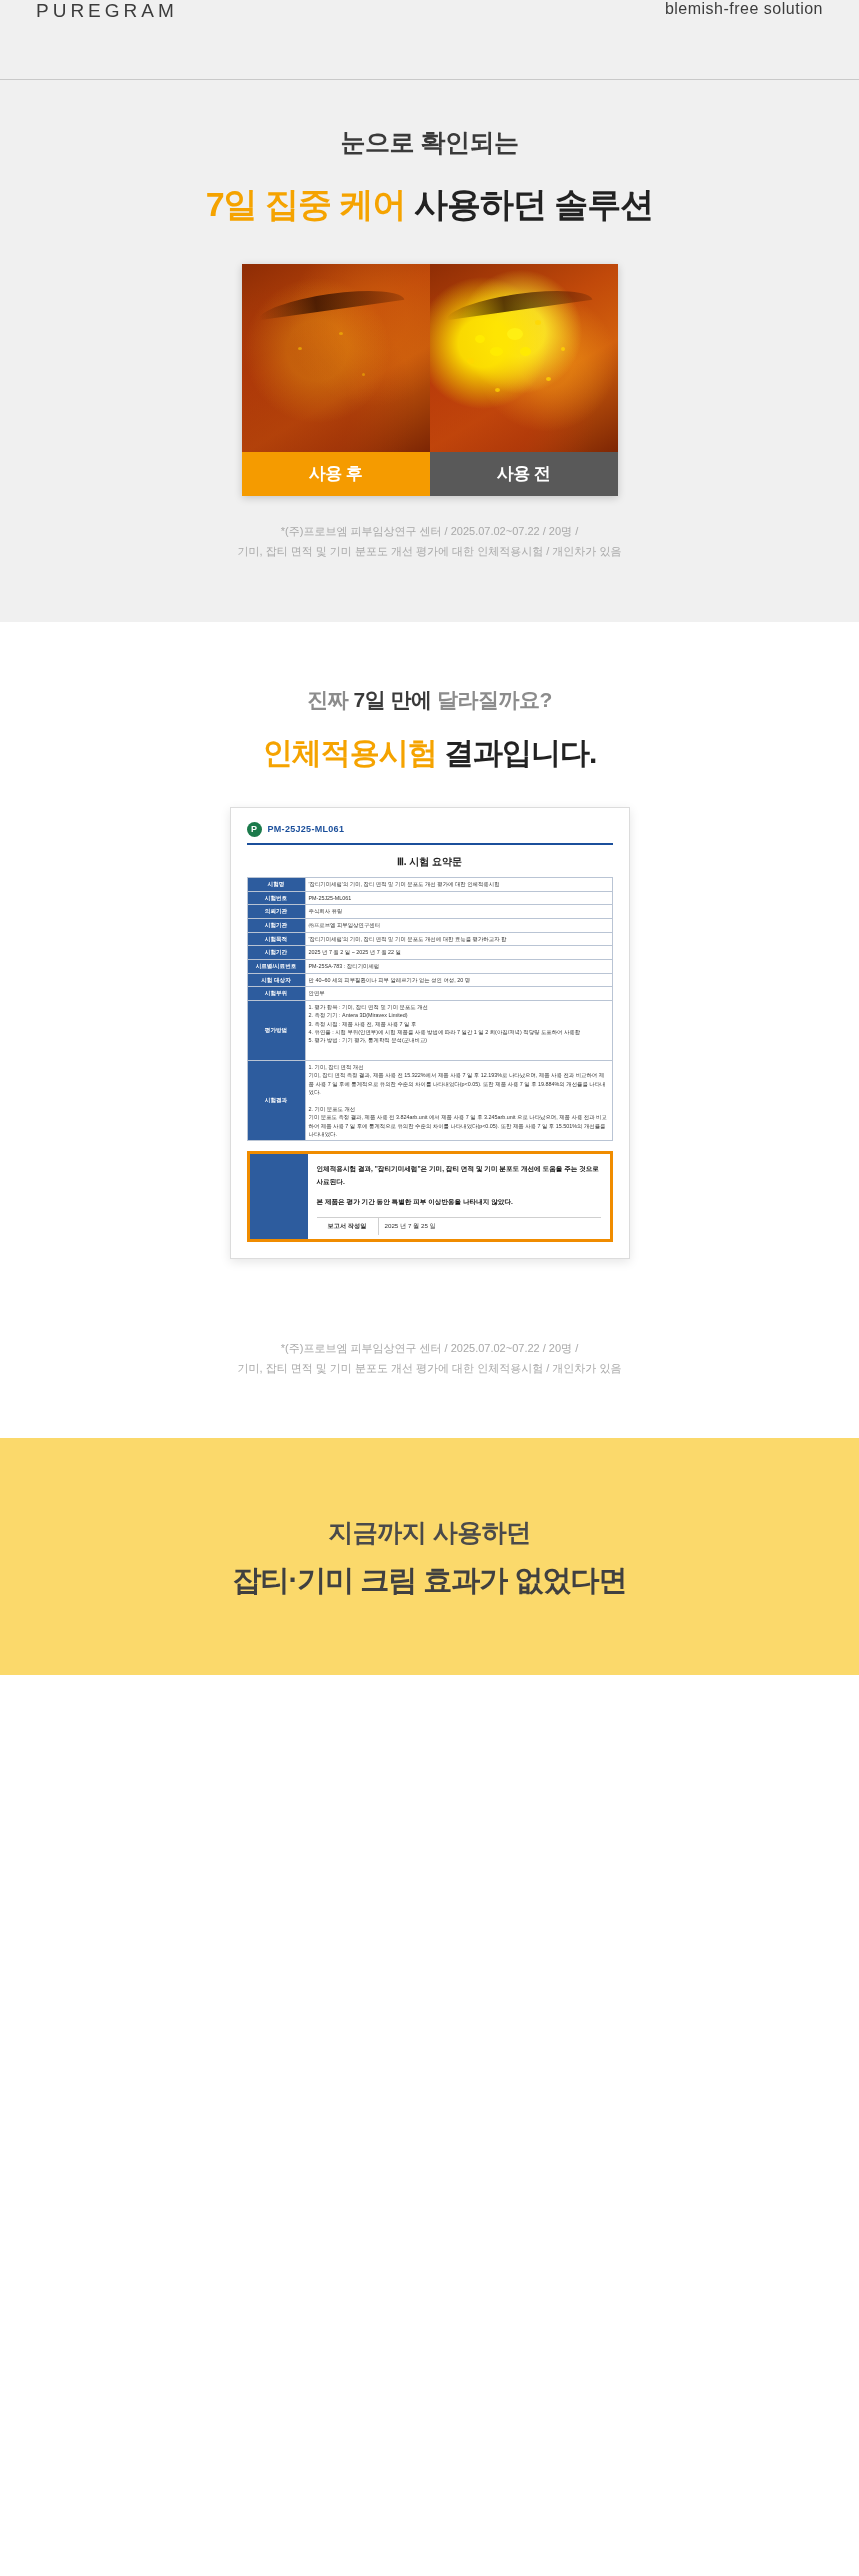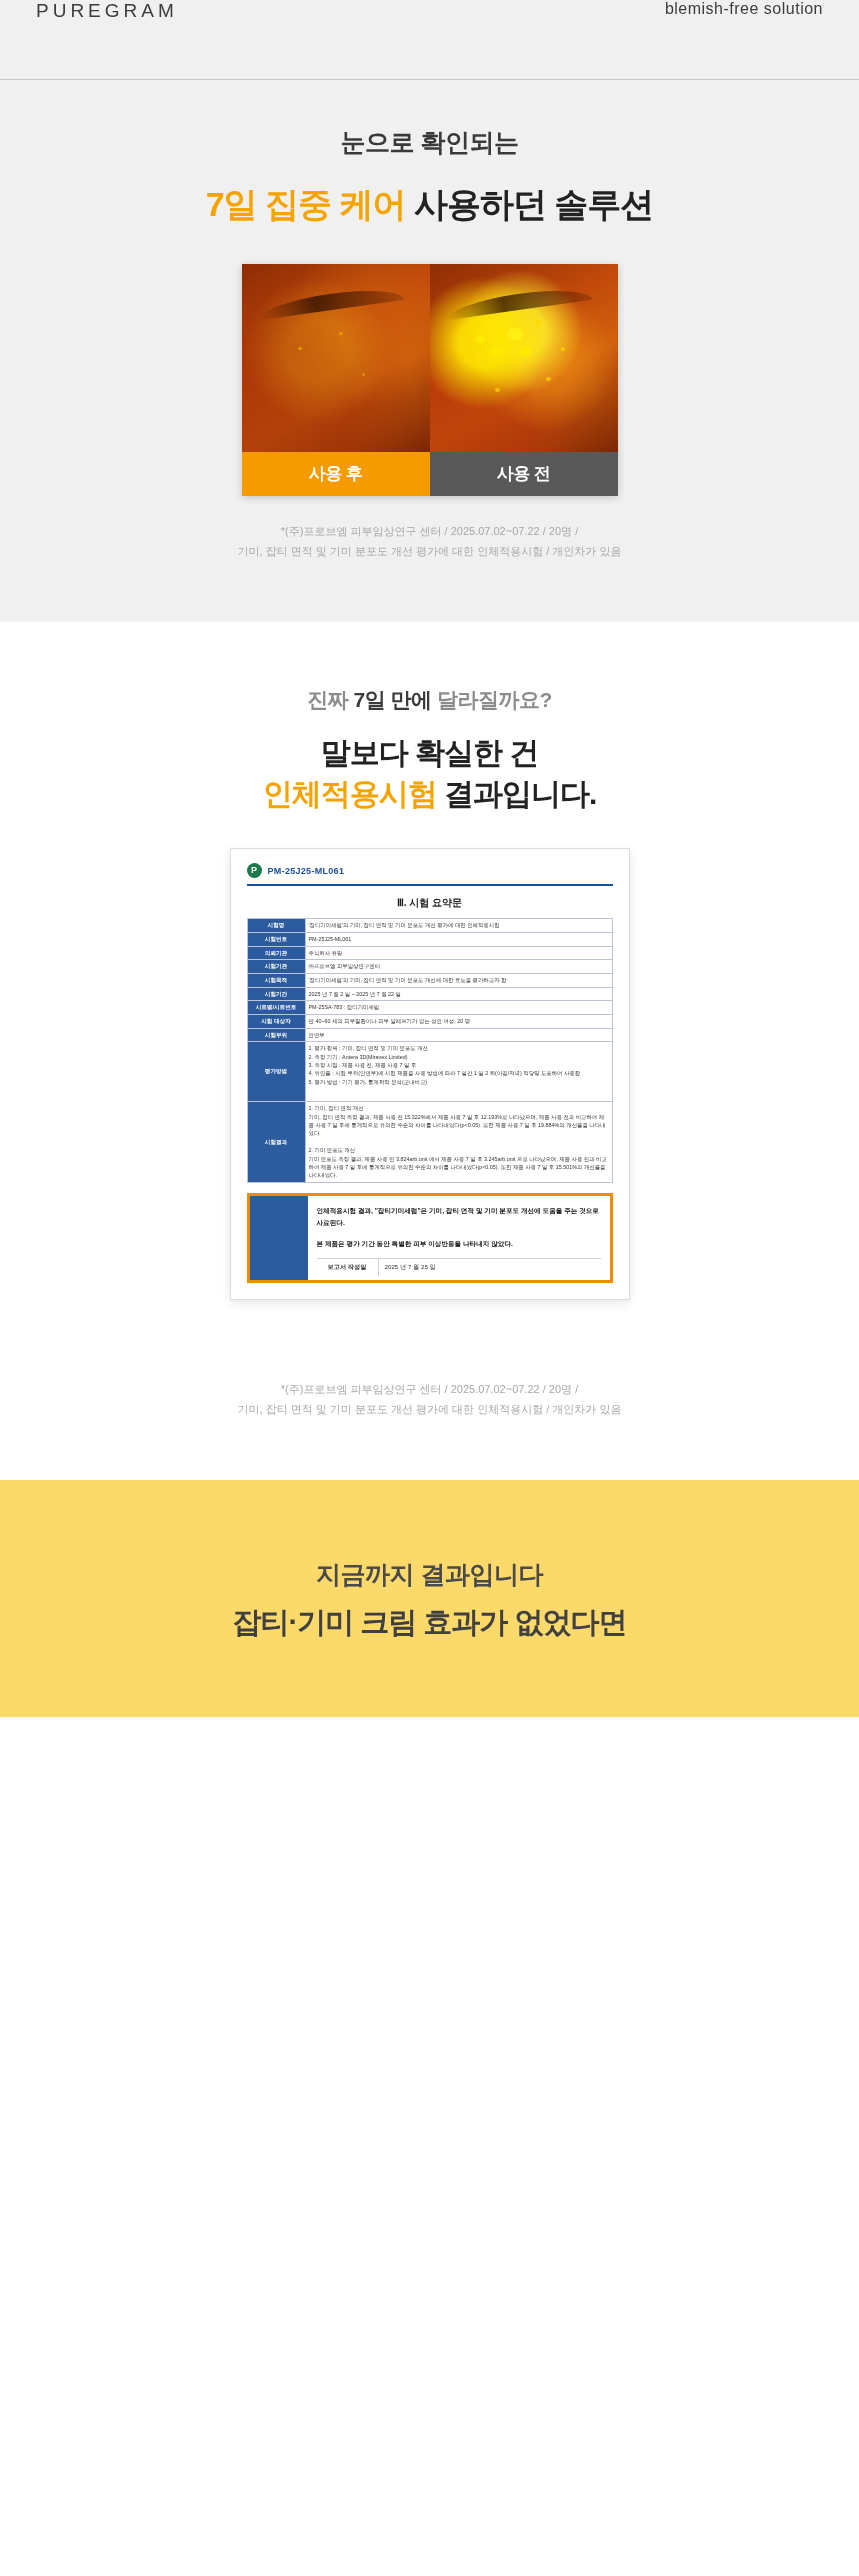--- a/index.html
+++ b/index.html
@@ -299,21 +299,20 @@
     <div>*(주)프로브엠 피부임상연구 센터 / 2025.07.02~07.22 / 20명 /</div>
     <div>기미, 잡티 면적 및 기미 분포도 개선 평가에 대한 인체적용시험 / 개인차가 있음</div>
   </div>
 </div>
 
 <div class="sec2">
   <div class="s2-q">
     <span>진짜 </span><b>7일 만에</b><span> 달라질까요?</span>
   </div>
   <div class="s2-main">
-    <div>말보다 확실한 건</div>
     <div>
       <span class="hl">인체적용시험</span><span> 결과입니다.</span>
     </div>
   </div>
 
   <div class="report-wrap">
     <div class="rep-head">
       <div class="rep-logo">P</div>
       <div class="rep-code">PM-25J25-ML061</div>
     </div>
@@ -391,16 +390,16 @@
 </div>
 
 <div class="sec3">
   <div class="note" style="margin-top:0">
     <div>*(주)프로브엠 피부임상연구 센터 / 2025.07.02~07.22 / 20명 /</div>
     <div>기미, 잡티 면적 및 기미 분포도 개선 평가에 대한 인체적용시험 / 개인차가 있음</div>
   </div>
 </div>
 
 <div class="banner">
-  <div class="b-sub">지금까지 결과입니다</div>
+  <div class="b-sub">지금까지 사용하던</div>
   <div class="b-main">잡티·기미 크림 효과가 없었다면</div>
 </div>
 
 
 </body></html>

